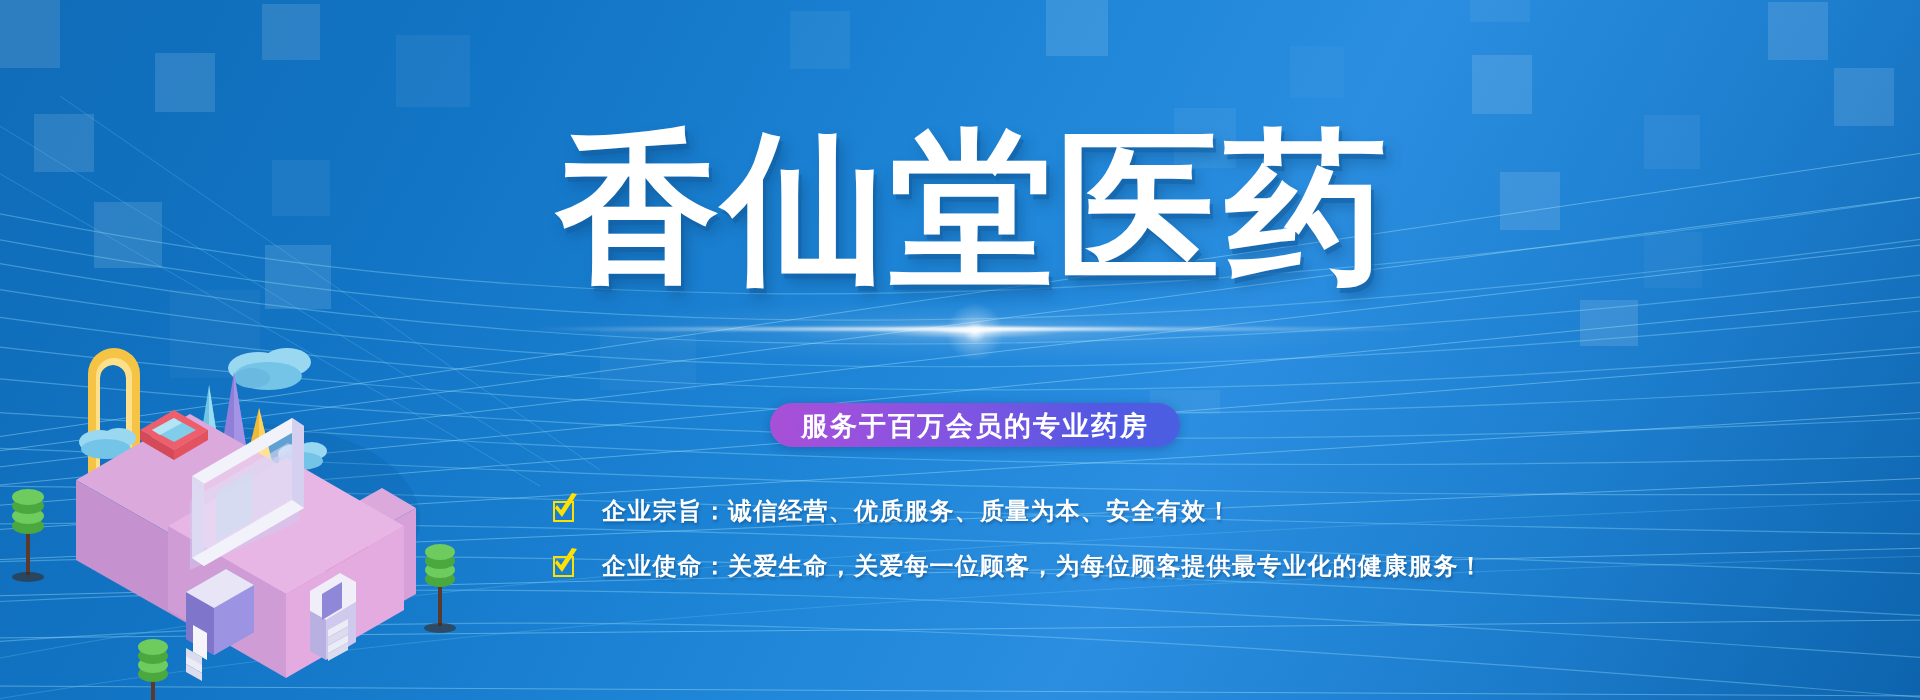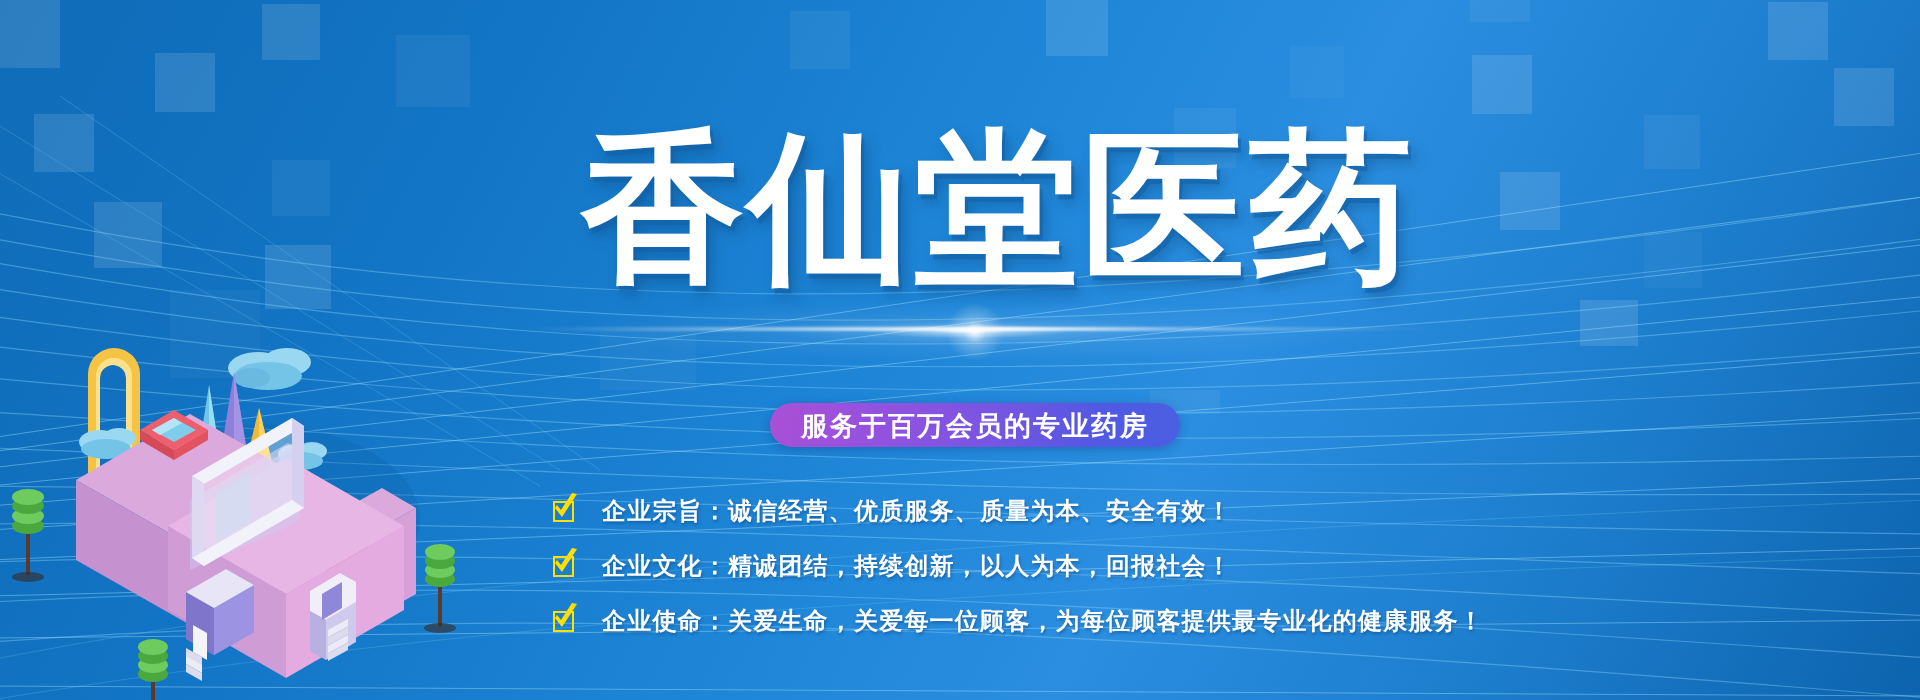--- a/index.html
+++ b/index.html
@@ -7,21 +7,20 @@
     padding: 0;
     background: #0a2a4a;
   }
   #banner {
     position: relative;
     width: 1920px;
     height: 700px;
     overflow: hidden;
     font-family: "Liberation Sans", "DejaVu Sans", sans-serif;
     background: linear-gradient(118deg, #0f6cb8 0%, #1274c4 22%, #1f86d8 48%, #2b8ee0 62%, #1d7ece 80%, #0d63ad 100%);
-    text-align: right;
   }
 
   
   .sq {
     position: absolute;
     background: #ffffff;
     opacity: .055;
     pointer-events: none;
   }
   .sq.bright { opacity: .12; }
@@ -383,29 +382,20 @@
     <div class="bullet">
       <span class="check-icon">
         <span class="box"></span>
         <svg class="tick" viewBox="0 0 26 30" aria-hidden="true">
           <path d="M3,15 L10,24 L25,1 L20,0 L9,17 L5,12 Z" fill="#ffe000"></path>
         </svg>
       </span>
       <span class="bullet-text">企业宗旨：诚信经营、优质服务、质量为本、安全有效！</span>
     </div>
 
-    <div class="bullet">
-      <span class="check-icon">
-        <span class="box"></span>
-        <svg class="tick" viewBox="0 0 26 30" aria-hidden="true">
-          <path d="M3,15 L10,24 L25,1 L20,0 L9,17 L5,12 Z" fill="#ffe000"></path>
-        </svg>
-      </span>
-      <span class="bullet-text">企业文化：精诚团结，持续创新，以人为本，回报社会！</span>
-    </div>
 
     <div class="bullet">
       <span class="check-icon">
         <span class="box"></span>
         <svg class="tick" viewBox="0 0 26 30" aria-hidden="true">
           <path d="M3,15 L10,24 L25,1 L20,0 L9,17 L5,12 Z" fill="#ffe000"></path>
         </svg>
       </span>
       <span class="bullet-text">企业使命：关爱生命，关爱每一位顾客，为每位顾客提供最专业化的健康服务！</span>
     </div>

